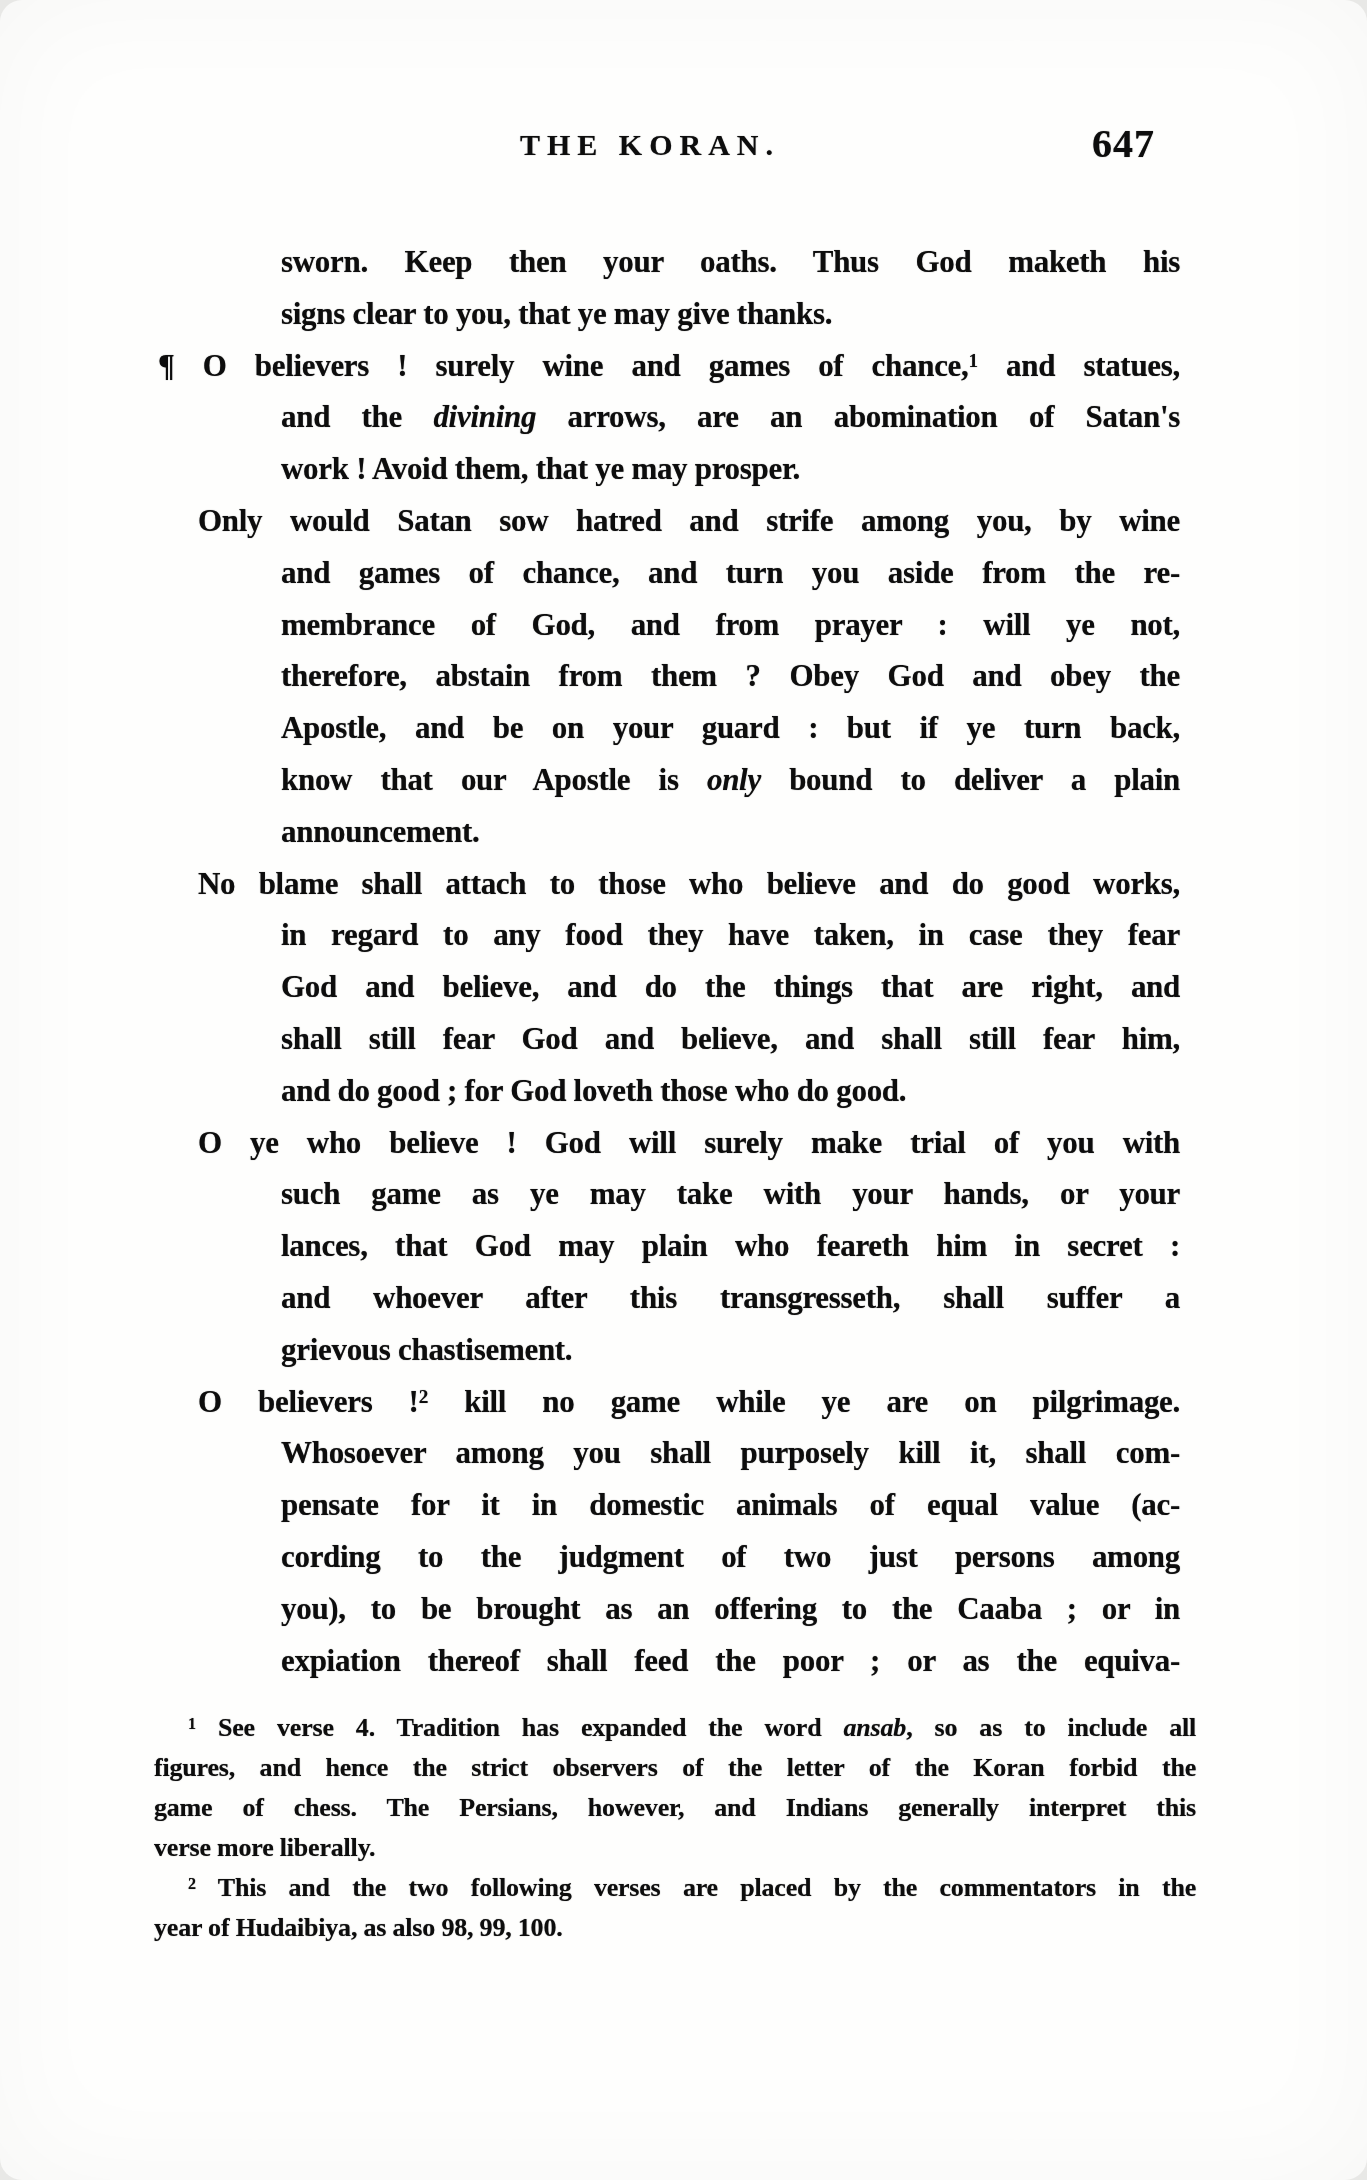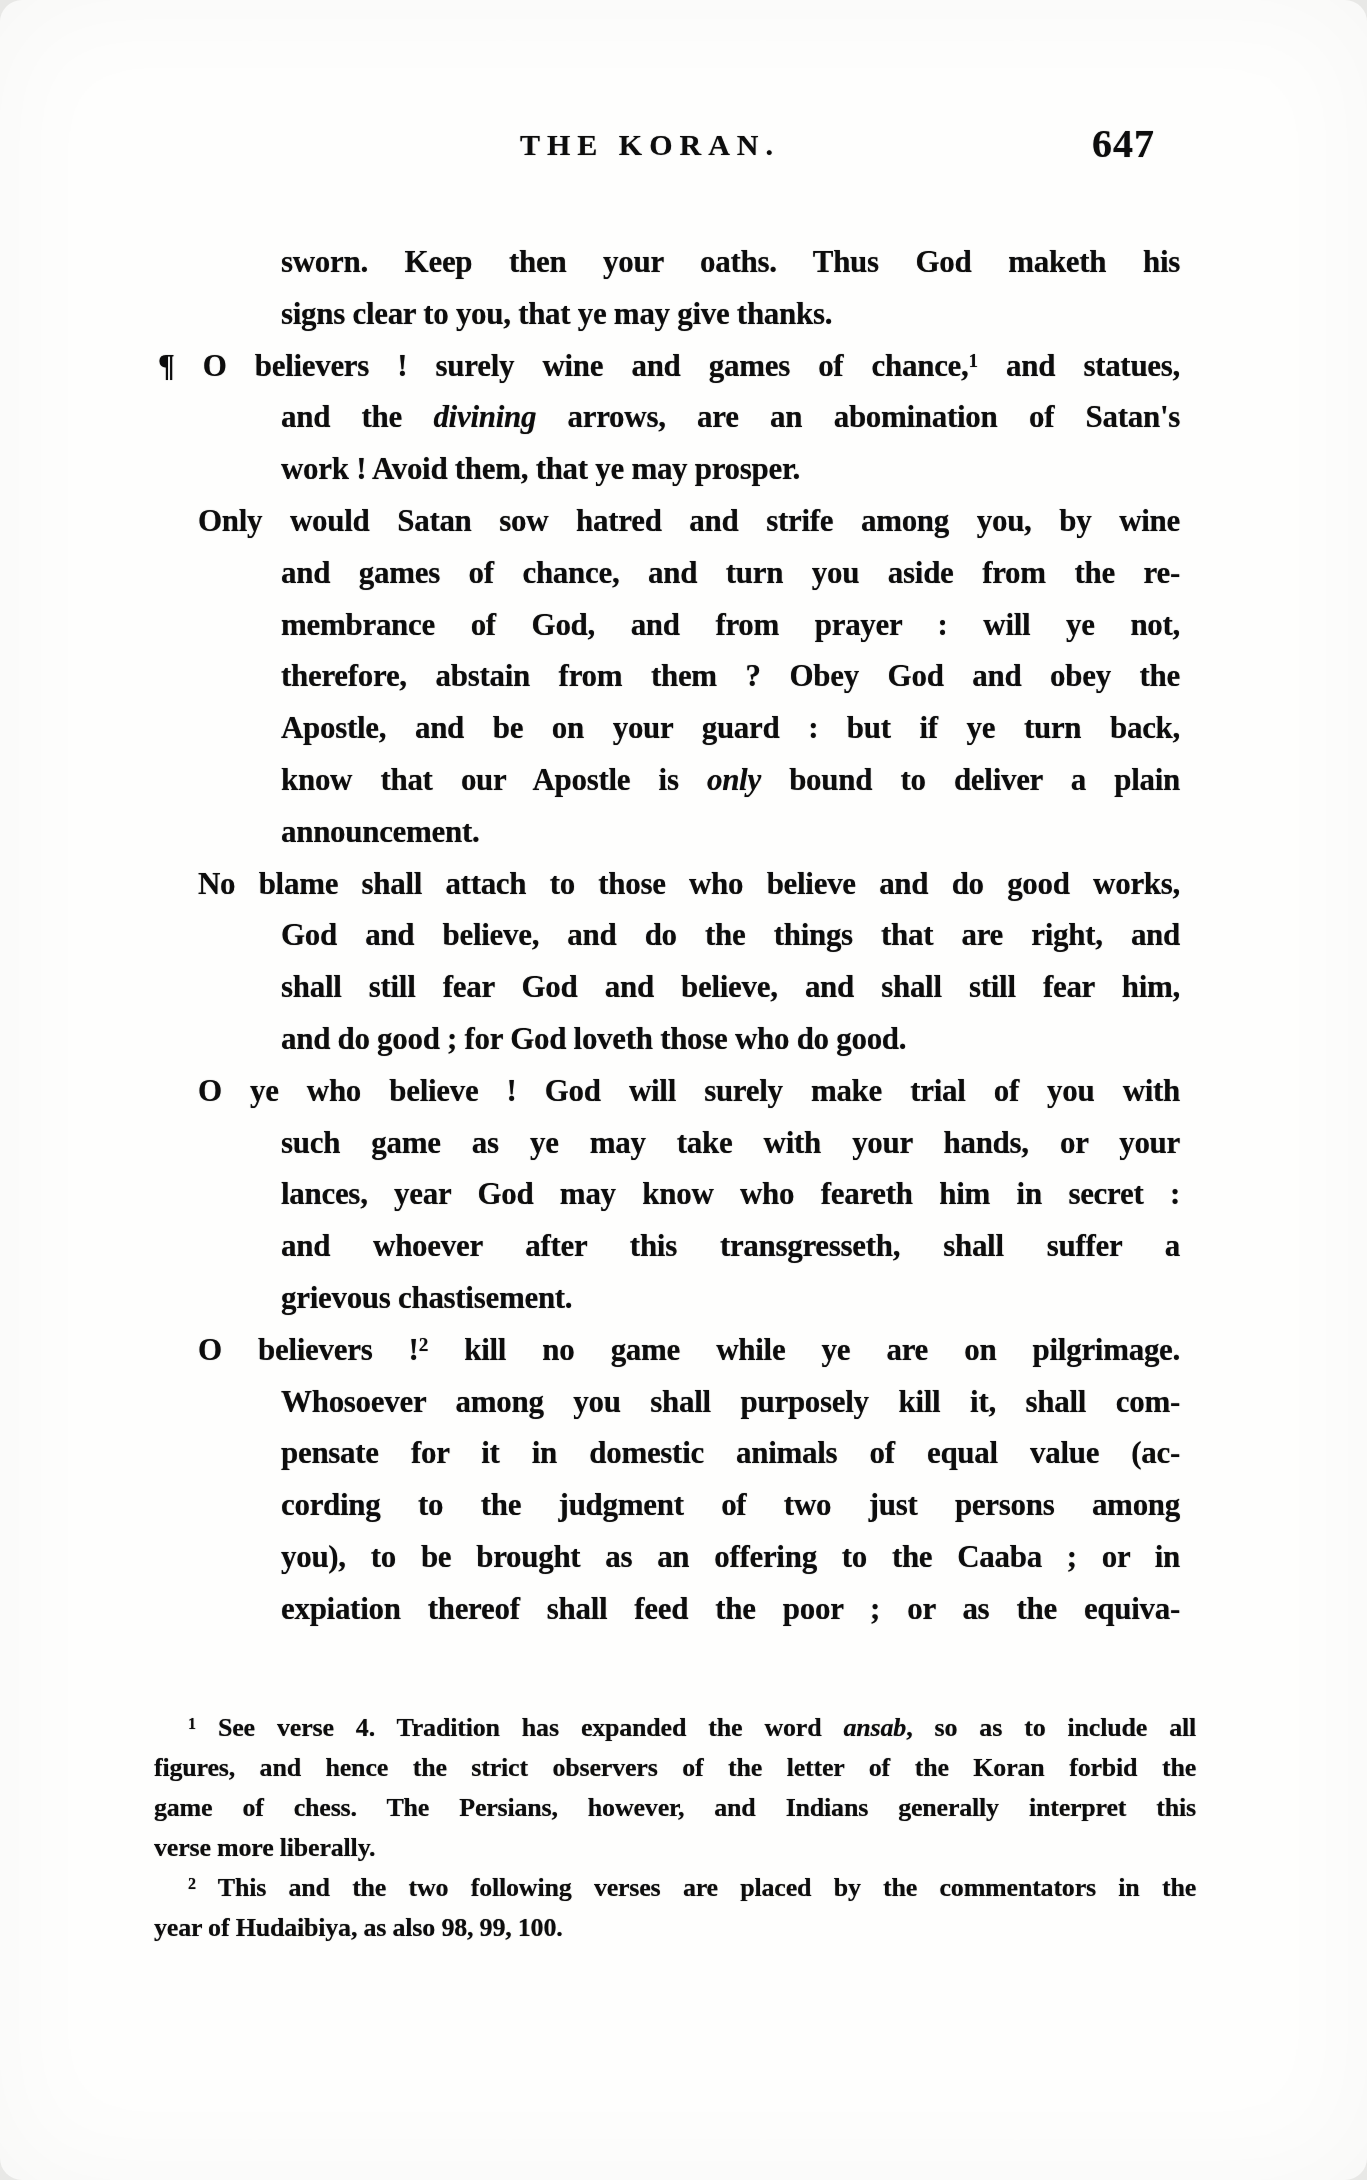--- a/index.html
+++ b/index.html
@@ -75,26 +75,27 @@
     <div class="ln cont j"><span>and the </span><span class="it">divining</span><span> arrows, are an abomination of Satan's</span></div>
     <div class="ln cont last">work ! Avoid them, that ye may prosper.</div>
     <div class="ln vst j">Only would Satan sow hatred and strife among you, by wine</div>
     <div class="ln cont j">and games of chance, and turn you aside from the re-</div>
     <div class="ln cont j">membrance of God, and from prayer : will ye not,</div>
     <div class="ln cont j">therefore, abstain from them ? Obey God and obey the</div>
     <div class="ln cont j">Apostle, and be on your guard : but if ye turn back,</div>
     <div class="ln cont j"><span>know that our Apostle is </span><span class="it">only</span><span> bound to deliver a plain</span></div>
     <div class="ln cont last">announcement.</div>
     <div class="ln vst j">No blame shall attach to those who believe and do good works,</div>
+    <div class="ln cont j">in regard to any food they have taken, in case they fear</div>
     <div class="ln cont j">God and believe, and do the things that are right, and</div>
     <div class="ln cont j">shall still fear God and believe, and shall still fear him,</div>
     <div class="ln cont last">and do good ; for God loveth those who do good.</div>
     <div class="ln vst j">O ye who believe ! God will surely make trial of you with</div>
     <div class="ln cont j">such game as ye may take with your hands, or your</div>
-    <div class="ln cont j">lances, year God may know who feareth him in secret :</div>
+    <div class="ln cont j">lances, that God may plain who feareth him in secret :</div>
     <div class="ln cont j">and whoever after this transgresseth, shall suffer a</div>
     <div class="ln cont last">grievous chastisement.</div>
     <div class="ln vst j"><span>O believers !</span><sup class="fnref">2</sup><span> kill no game while ye are on pilgrimage.</span></div>
     <div class="ln cont j">Whosoever among you shall purposely kill it, shall com-</div>
     <div class="ln cont j">pensate for it in domestic animals of equal value (ac-</div>
     <div class="ln cont j">cording to the judgment of two just persons among</div>
     <div class="ln cont j">you), to be brought as an offering to the Caaba ; or in</div>
     <div class="ln cont j">expiation thereof shall feed the poor ; or as the equiva-</div>
   </div>
 

